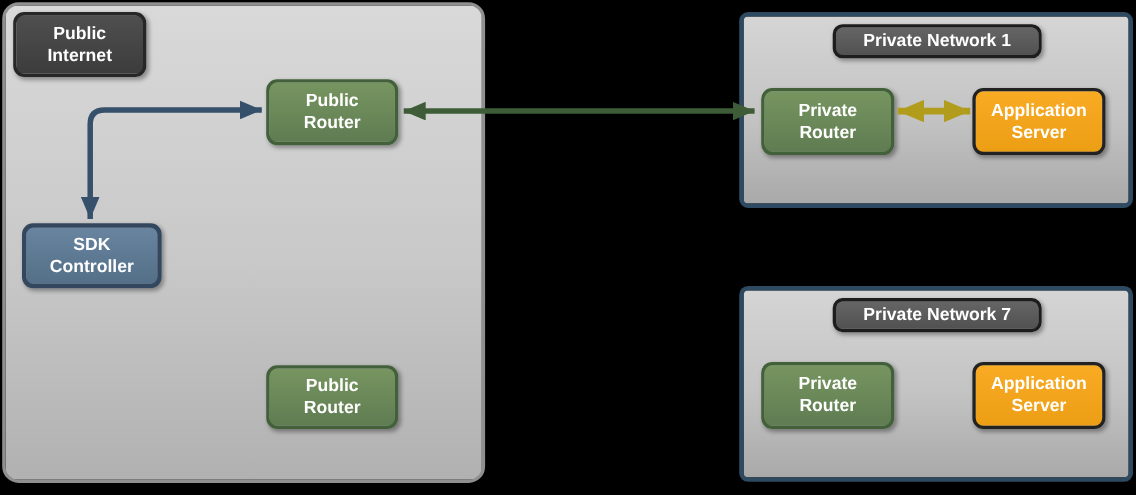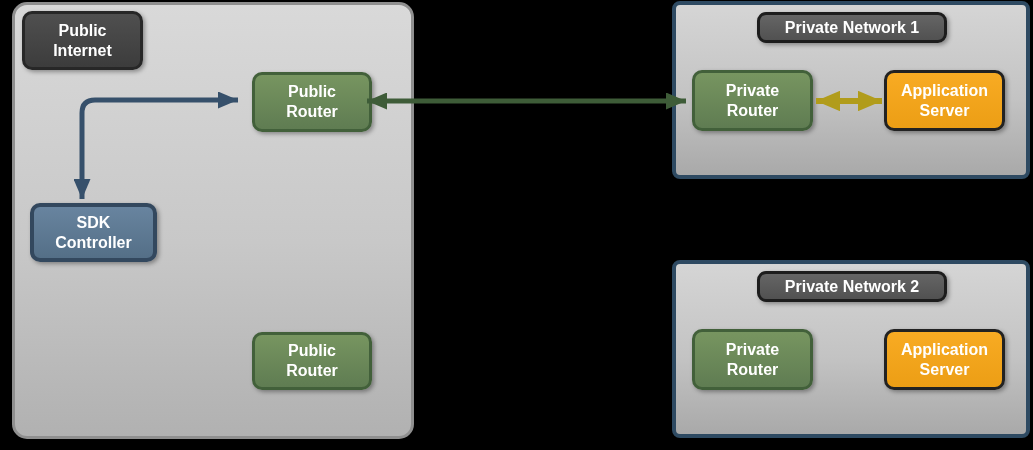--- a/index.html
+++ b/index.html
@@ -15,33 +15,33 @@
     overflow: hidden;
     background: #000000;
   }
   
   .zone {
     position: absolute;
     box-sizing: border-box;
     background: linear-gradient(180deg, #d9d9d9 0%, #c8c8c8 55%, #b1b1b1 100%);
   }
   .zone-public {
-    left: 12px; top: 2px; width: 402px; height: 437px;
+    left: 2px; top: 2px; width: 439px; height: 437px;
     border: 3px solid #8f8f8f;
     border-radius: 15px;
     box-shadow: 2px 3px 5px rgba(0,0,0,0.6);
   }
   .zone-private {
     left: 672px; width: 358px; height: 178px;
     border: 4px solid #2e4a62;
     border-radius: 8px;
     background: linear-gradient(180deg, #d5d5d5 0%, #c3c3c3 55%, #a9a9a9 100%);
     box-shadow: 2px 3px 5px rgba(0,0,0,0.6);
   }
-  .zone-pn1 { top: 1px; }
+  .zone-pn1 { top: 11px; }
   .zone-pn2 { top: 260px; }
 
   
   .node {
     position: absolute;
     box-sizing: border-box;
     display: flex;
     align-items: center;
     justify-content: center;
     text-align: center;
@@ -135,21 +135,21 @@
 Router</span>
     </div>
     <div class="node orange-node pos-pn-server">
       <span class="lbl">Application
 Server</span>
     </div>
   </div>
 
   <div class="zone zone-private zone-pn2">
     <div class="node title-pill pos-pn-title">
-      <span class="lbl">Private Network 2</span>
+      <span class="lbl">Private Network 7</span>
     </div>
     <div class="node green-node pos-pn-router">
       <span class="lbl">Private
 Router</span>
     </div>
     <div class="node orange-node pos-pn-server">
       <span class="lbl">Application
 Server</span>
     </div>
   </div>

